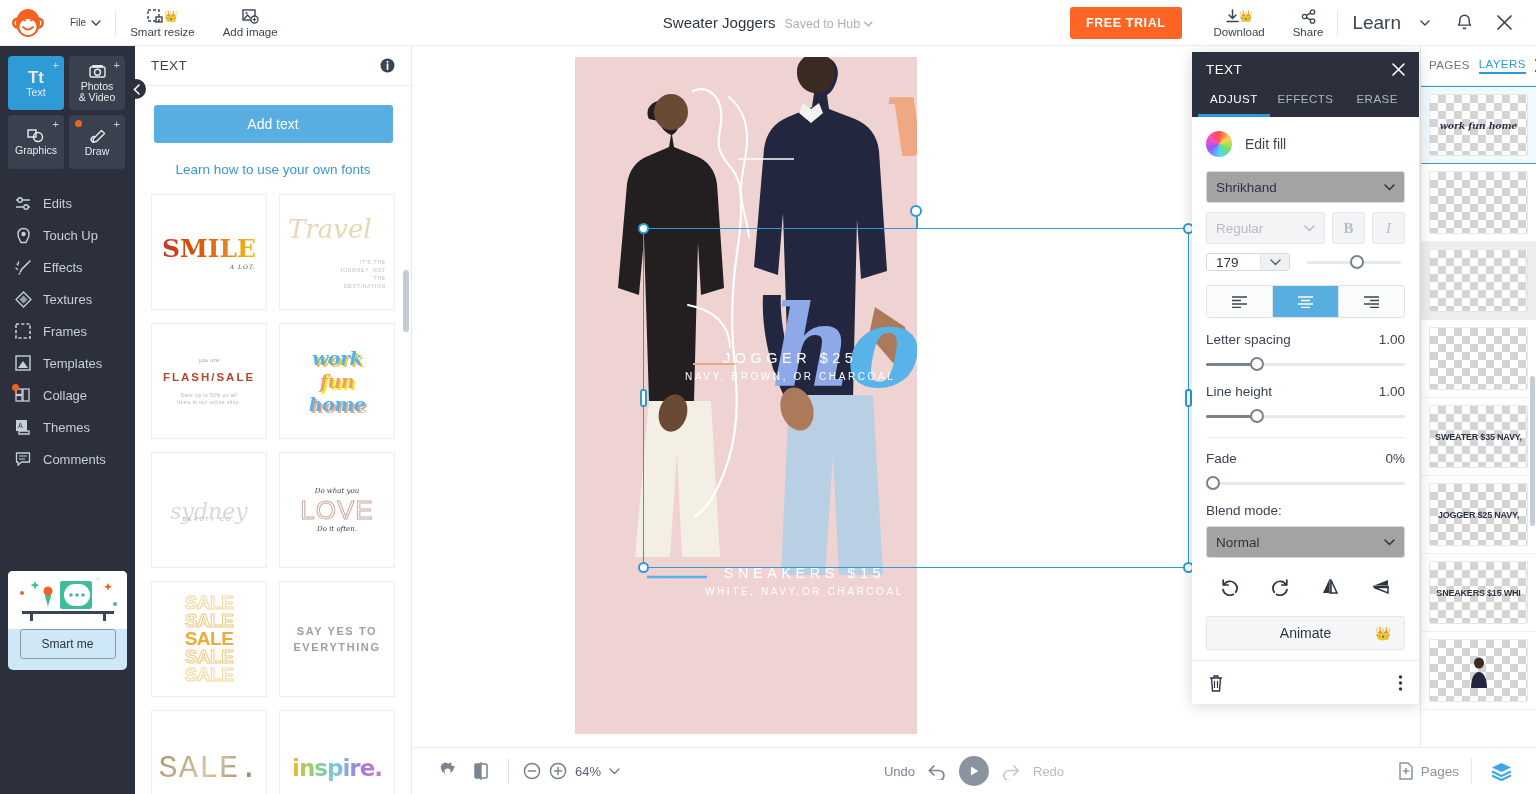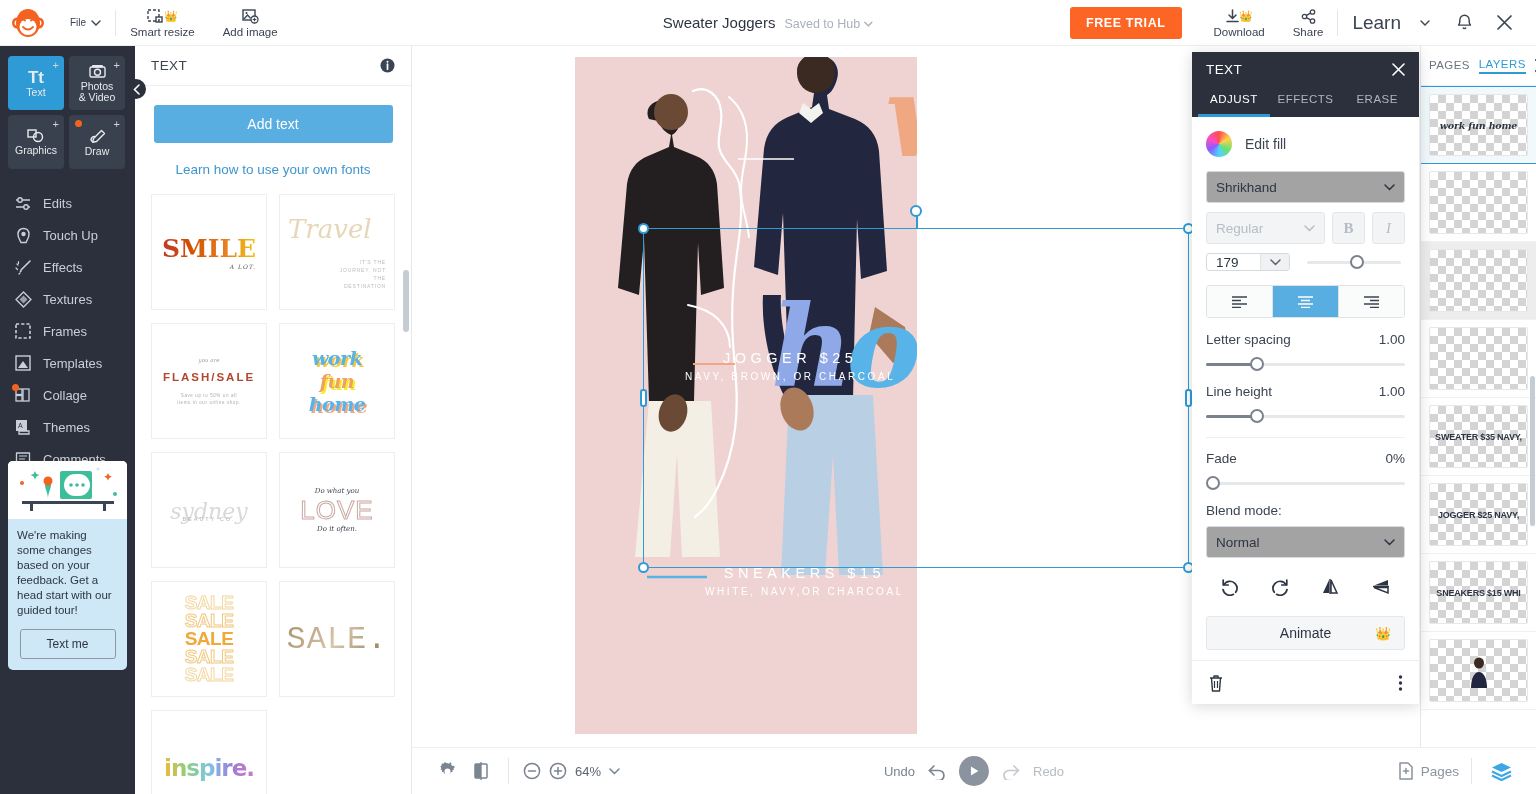--- a/index.html
+++ b/index.html
@@ -478,22 +478,21 @@
           <rect x="14" y="40" width="92" height="3" fill="#3b4452"></rect>
           <rect x="22" y="43" width="3" height="7" fill="#3b4452"></rect>
             <rect x="95" y="43" width="3" height="7" fill="#3b4452"></rect>
           <path d="M27 10l1.4 3.1L31.5 14l-3.1 1.4L27 18.5l-1.4-3.1L22.5 14l3.1-.9z" fill="#3dbd9a"></path>
           <path d="M100 12l1.2 2.6 2.6 1.2-2.6 1.2-1.2 2.6-1.2-2.6-2.6-1.2 2.6-1.2z" fill="#f4621f"></path>
           <circle cx="14" cy="22" r="2" fill="#f4621f"></circle>
             <circle cx="107" cy="33" r="2" fill="#3dbd9a"></circle>
           <circle cx="90" cy="8" r="1.6" fill="#cfe8f7"></circle>
         </svg>
       </div>
-      <div class="promo-txt">We're making some changes based on your feedback. Get a head start with our guided tour!</div>
-      <button class="promo-btn">Text me</button>
+      <button class="promo-btn">Smart me</button>
     </div>
   </div>
 
   <div class="collapse-arrow">
     <svg width="7" height="11" viewBox="0 0 7 11">
         <path d="M6 1L1.5 5.5 6 10" stroke="#fff" stroke-width="1.6" fill="none" stroke-linecap="round"></path>
       </svg>
   </div>
 
   <div class="textpanel">
@@ -551,20 +550,23 @@
         </div>
       </div>
       <div class="preset">
         <div style="text-align:center;font-weight:bold;font-size:19px;letter-spacing:-.5px;line-height:18px;">
           <div style="color:transparent;-webkit-text-stroke:1px #f4d7a0;">SALE</div>
           <div style="color:transparent;-webkit-text-stroke:1px #f0c880;">SALE</div>
           <div style="color:#f0a93a;">SALE</div>
           <div style="color:transparent;-webkit-text-stroke:1px #f0c880;">SALE</div>
           <div style="color:transparent;-webkit-text-stroke:1px #f4d7a0;">SALE</div>
         </div>
+      </div>
+      <div class="preset">
+        <div style="text-align:center;font-size:11px;letter-spacing:1.6px;line-height:16px;color:#9aa0a8;font-weight:bold;">SAY YES TO EVERYTHING</div>
       </div>
       <div class="preset">
         <div style="font-family:Liberation Mono, monospace;font-size:32px;letter-spacing:1px;background:linear-gradient(120deg,#a98f6a,#d8c6a8,#8f7654);-webkit-background-clip:text;background-clip:text;color:transparent;">SALE.</div>
       </div>
       <div class="preset">
         <div style="font-family:'DejaVu Sans',sans-serif;font-weight:bold;font-size:23px;letter-spacing:-1px;background:linear-gradient(90deg,#f0b83a,#8ad07a,#7fc5e8,#9b7fd8,#d573c8);-webkit-background-clip:text;background-clip:text;color:transparent;">inspire.</div>
       </div>
     </div>
     <div class="ps-scroll"></div>
   </div>

